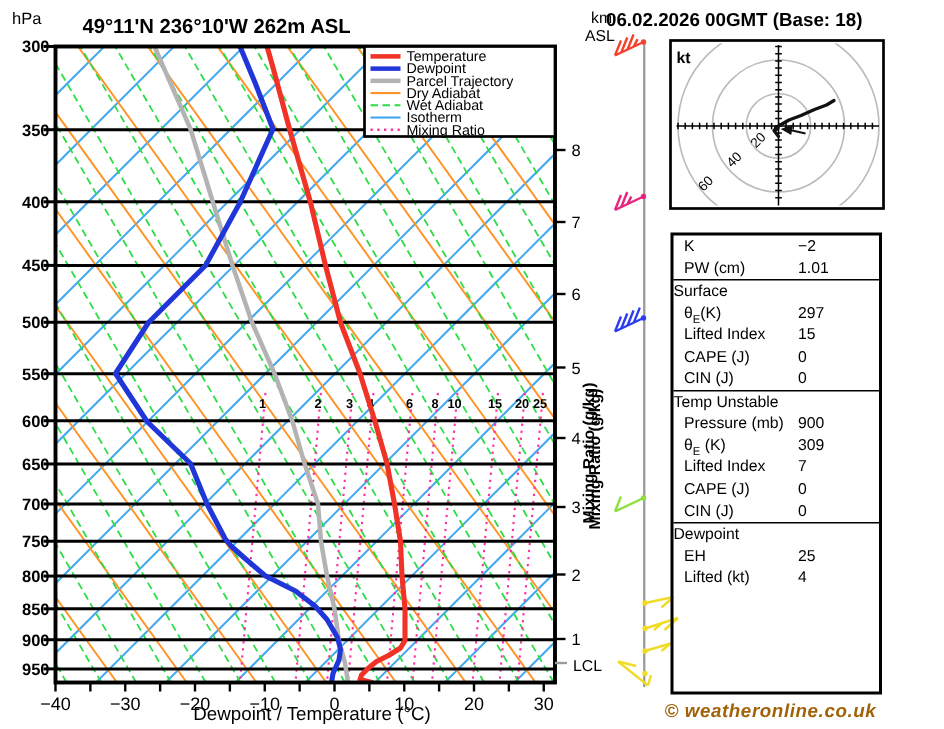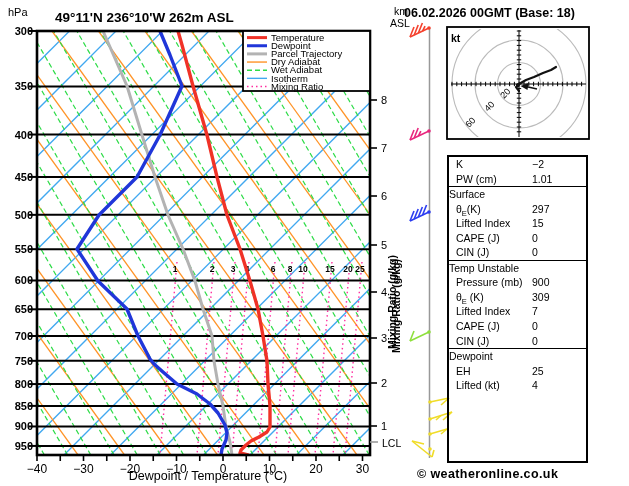--- a/index.html
+++ b/index.html
@@ -12,22 +12,22 @@
   #datatable{position:absolute;left:447px;top:155px;width:141px;height:308px;
              border:2px solid #000;box-sizing:border-box;font-size:10.5px;line-height:14.55px;
              color:#000;background:#fff0;}
   .tsec{border-top:1.5px solid #000;}
   .tsec:first-child{border-top:none;}
   .thead{text-align:left;font-weight:normal;height:14.55px;}
   .trow{display:flex;height:14.55px;padding-left:7px;white-space:nowrap;}
   .tlbl{width:76px;flex:none;}
   .tval{flex:none;}
   sub.th{font-size:7.5px;}
-  #copyright{position:absolute;left:417px;top:467px;font-size:12.5px;font-weight:bold;
-             letter-spacing:0.4px;color:#000000;}
+  #copyright{position:absolute;left:443px;top:467px;font-size:12.5px;font-weight:bold;
+             letter-spacing:0.4px;color:#a16207;font-style:italic;}
 </style>
 </head>
 <body>
 <div id="stage">
 
 <svg id="chart" width="629" height="486" viewBox="0 0 629 486">
   <defs>
     <clipPath id="plotclip">
           <rect x="37" y="31" width="333" height="424"></rect>
         </clipPath>

